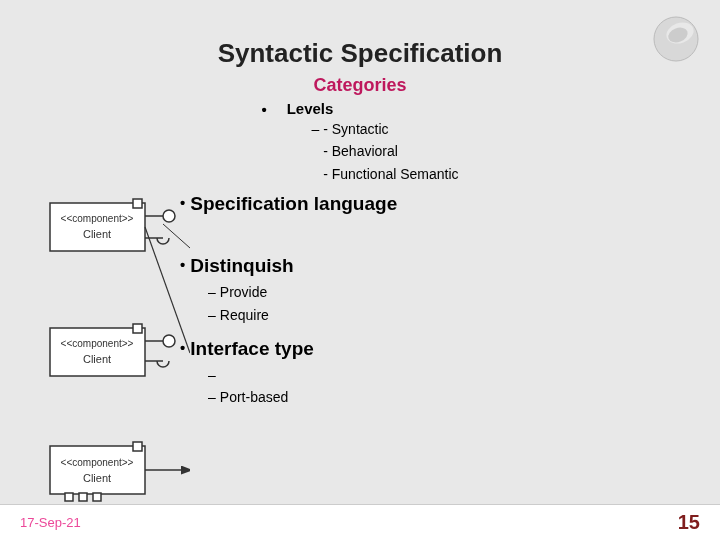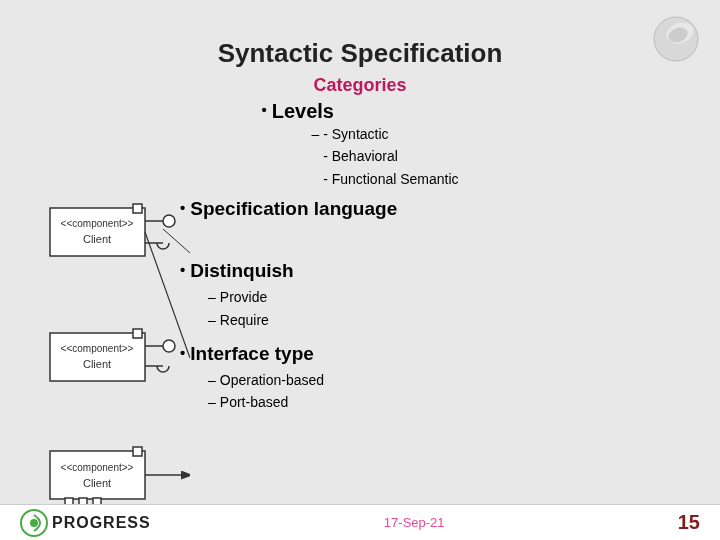--- a/index.html
+++ b/index.html
@@ -167,21 +167,21 @@
   </div>
 
   <div class="top-section">
     <div class="title">Syntactic Specification</div>
     <div class="subtitle">Categories</div>
 
     <div style="display:flex; justify-content:center; margin-top:2px;">
       <div style="text-align:left;">
         <div style="display:flex; align-items:flex-start; gap:5px;">
           <span style="font-size:15px; font-weight:bold; margin-top:1px;">•</span>
-          <span style="font-size:20px; font-weight:bold;">Levels</span>
+          <span style="font-size:15px; font-weight:bold;margin-left:15px;">Levels</span>
         </div>
         <div style="margin-left:22px; font-size:13.5px; line-height:1.55;">
           <div class="sub-list">
             <div class="dash-item">
               <span>–</span>
                 <span>- Syntactic</span>
             </div>
             <div class="dash-item">
               <span>&nbsp;&nbsp;</span>
                 <span>- Behavioral</span>
@@ -272,39 +272,30 @@
         </div>
       </div>
 
       <div class="bullet-row" style="margin-top:12px;">
         <span class="bullet-sym">•</span>
         <span class="bullet-text">Interface type</span>
       </div>
       <div class="sub-list">
         <div class="dash-item">
           <span style="margin-right:4px;">–</span>
-          <span>Operation-based</span>
         </div>
         <div class="dash-item">
           <span style="margin-right:4px;">–</span>
           <span>Port-based</span>
         </div>
       </div>
 
     </div>
   </div>
 
   <div class="bottom-bar">
 
-    <div class="progress-logo">
-      <svg width="28" height="28" viewBox="0 0 28 28" xmlns="http://www.w3.org/2000/svg">
-        <circle cx="14" cy="14" r="13" fill="none" stroke="#4aaa48" stroke-width="2"></circle>
-        <path d="M14 6 C14 6 20 10 20 14 C20 18 14 22 14 22" fill="none" stroke="#4aaa48" stroke-width="2"></path>
-        <circle cx="14" cy="14" r="4" fill="#4aaa48"></circle>
-      </svg>
-      <span class="progress-text">PROGRESS</span>
-    </div>
 
     <span class="slide-date">17-Sep-21</span>
     <span class="slide-number">15</span>
   </div>
 
 </div>
 
 </body></html>

